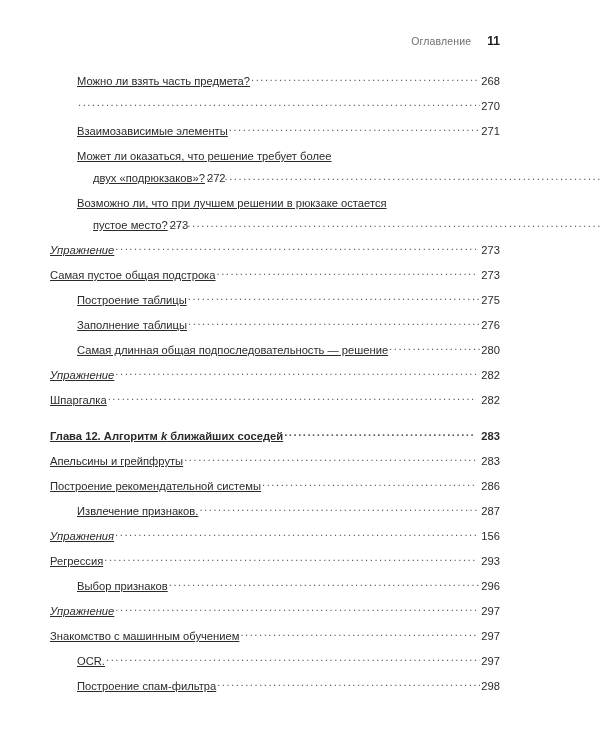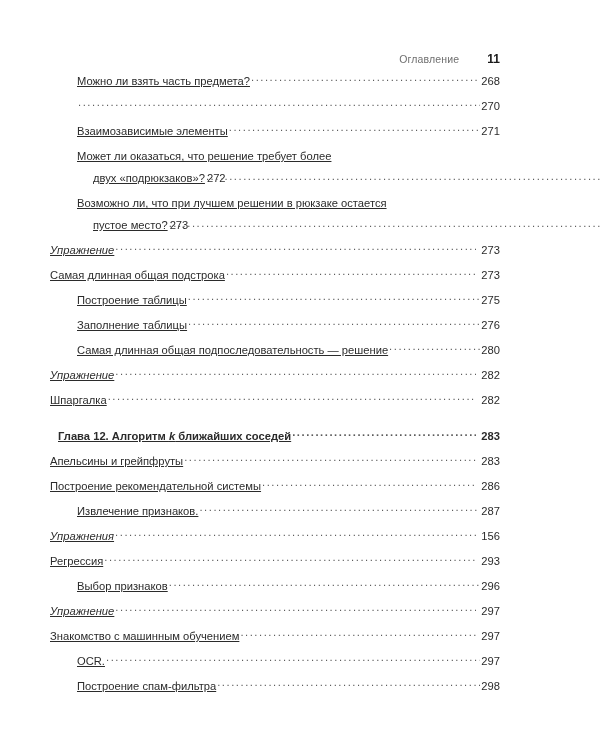--- a/index.html
+++ b/index.html
@@ -17,25 +17,25 @@
   .page {
     position: relative;
     width: 600px;
     height: 750px;
     box-sizing: border-box;
   }
 
   
   .running-head {
     position: absolute;
-    top: 52px;
+    top: 34px;
     right: 100px;
     display: flex;
     align-items: baseline;
-    gap: 28px;
+    gap: 16px;
   }
   .running-head .rh-title {
     font-size: 10.5px;
     color: #6f6f6f;
     letter-spacing: 0.15px;
   }
   .running-head .rh-folio {
     font-size: 12px;
     font-weight: bold;
     color: #1a1a1a;
@@ -96,21 +96,21 @@
   }
 
   
   .cont {
     display: block;
     margin-top: 8px;
     padding-left: 16px;
   }
 
   
-  .lvl-chapter { margin-left: 8px;  font-weight: bold; }
+  .lvl-chapter { margin-left: 0px;  font-weight: bold; }
   .lvl-1       { margin-left: 0px;  }
   .lvl-2       { margin-left: 27px; }
 
   
   .lvl-1 .page-no,
   .lvl-chapter .page-no { padding-left: 4px; }
 
   .italic { font-style: italic; }
   .kvar   { font-style: italic; }
 
@@ -162,21 +162,21 @@
       </div>
       <div class="toc-entry lvl-1">
         <div class="row">
           <span class="label italic">Упражнение</span>
           <span class="leader"></span>
           <span class="page-no">273</span>
         </div>
       </div>
       <div class="toc-entry lvl-1">
         <div class="row">
-          <span class="label">Самая длинная общая подстрока</span>
+          <span class="label">Самая пустое общая подстрока</span>
           <span class="leader"></span>
           <span class="page-no">273</span>
         </div>
       </div>
       <div class="toc-entry lvl-2">
         <div class="row">
           <span class="label">Построение таблицы</span>
           <span class="leader"></span>
           <span class="page-no">275</span>
         </div>

